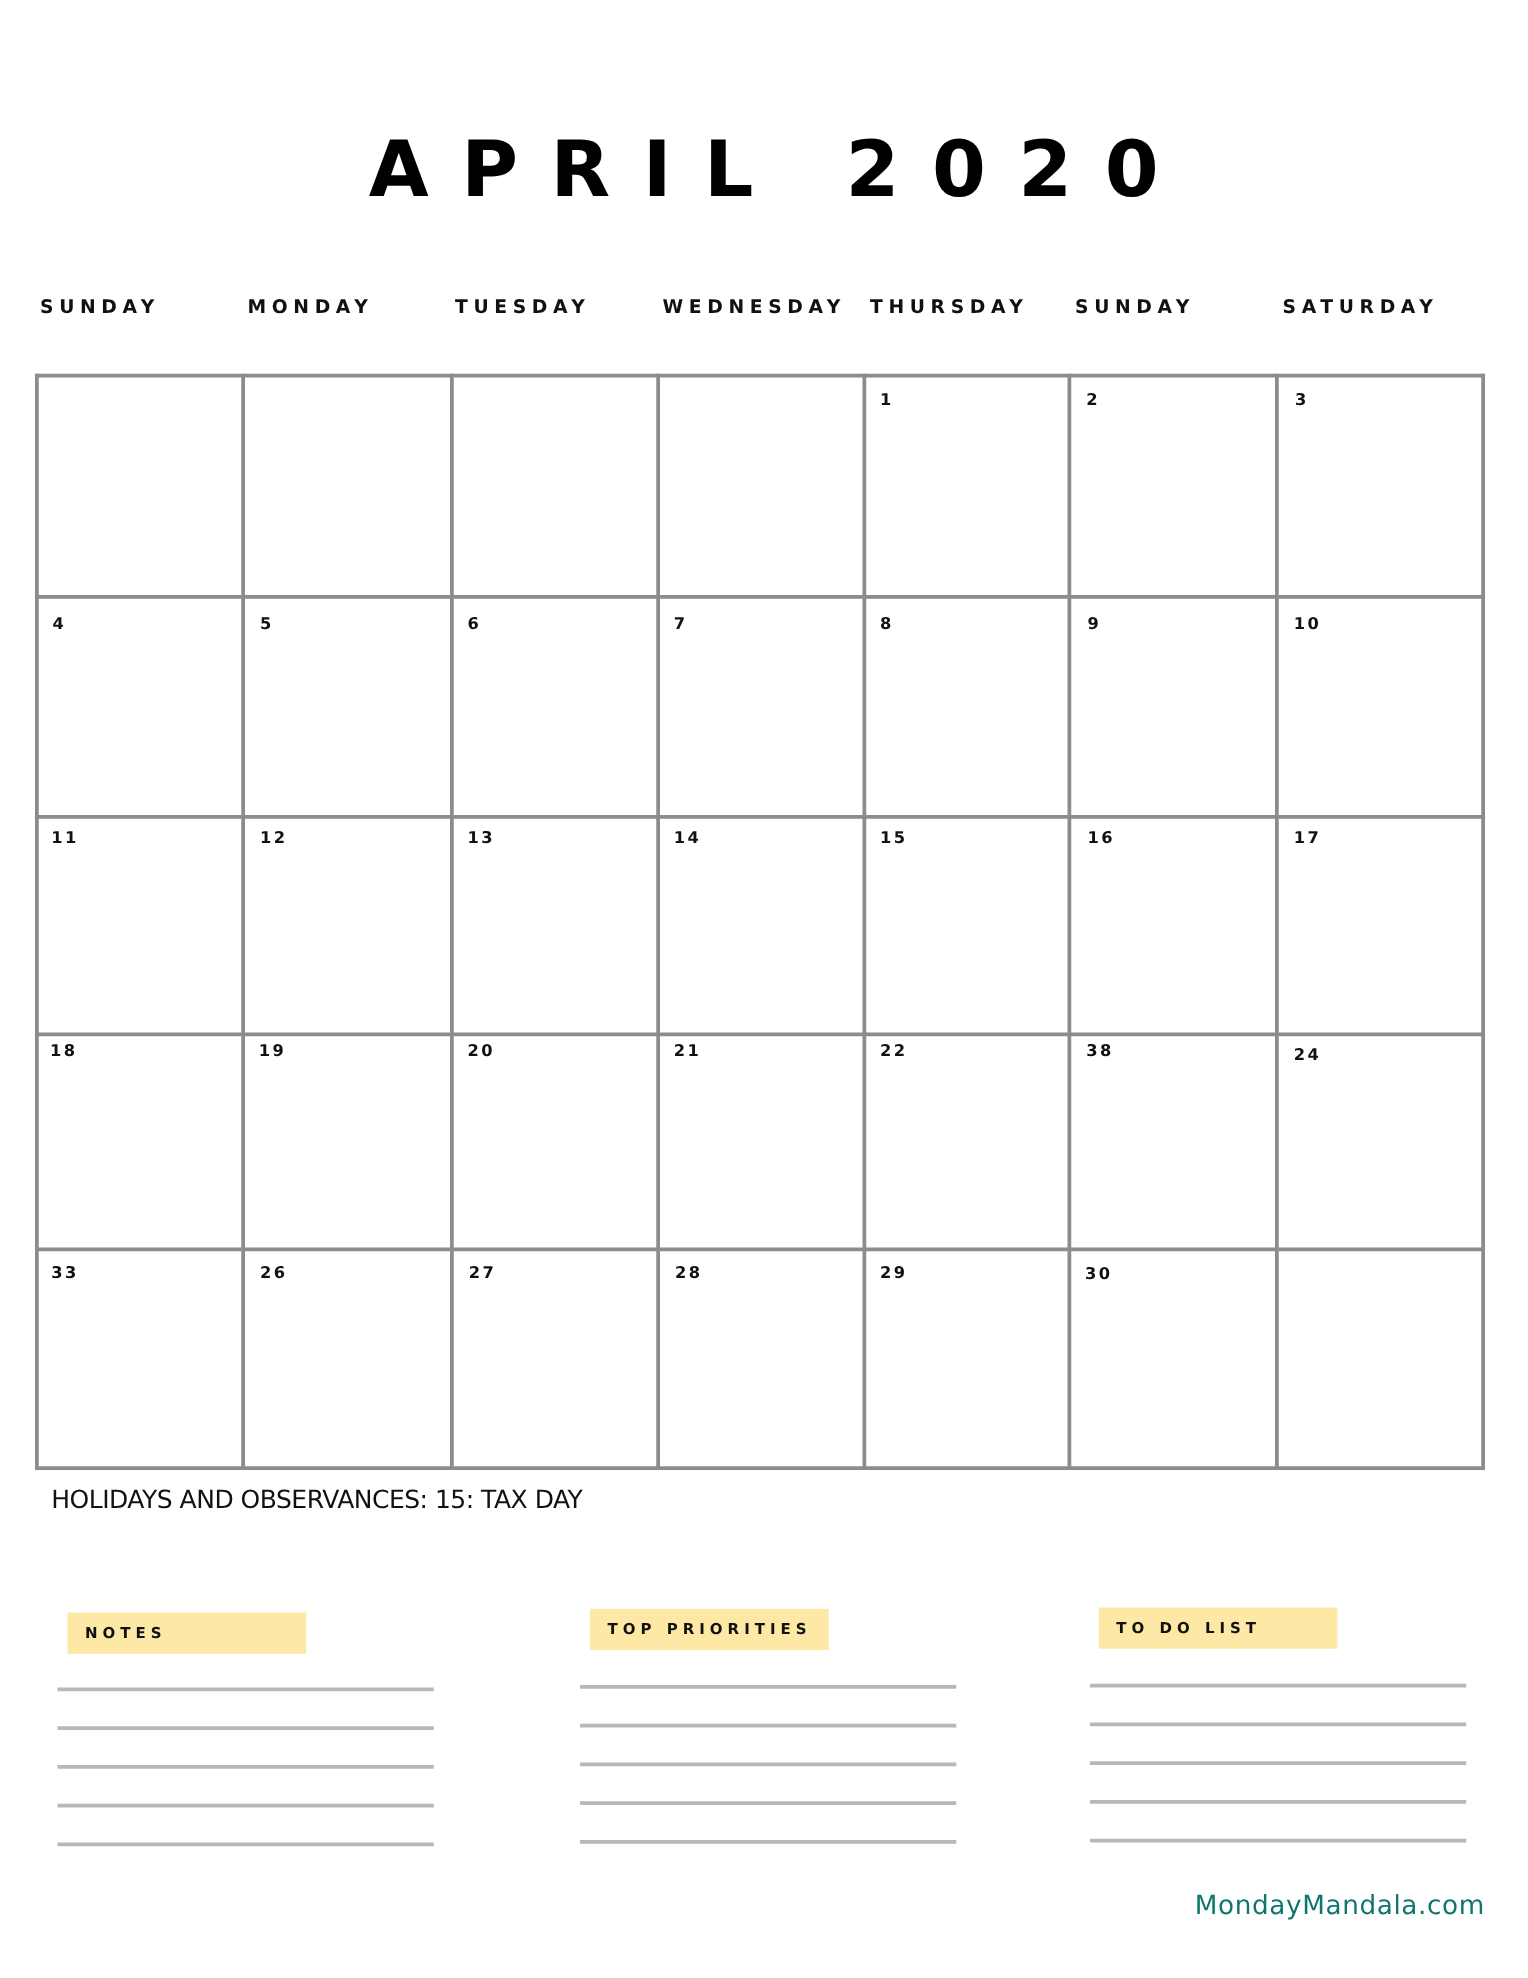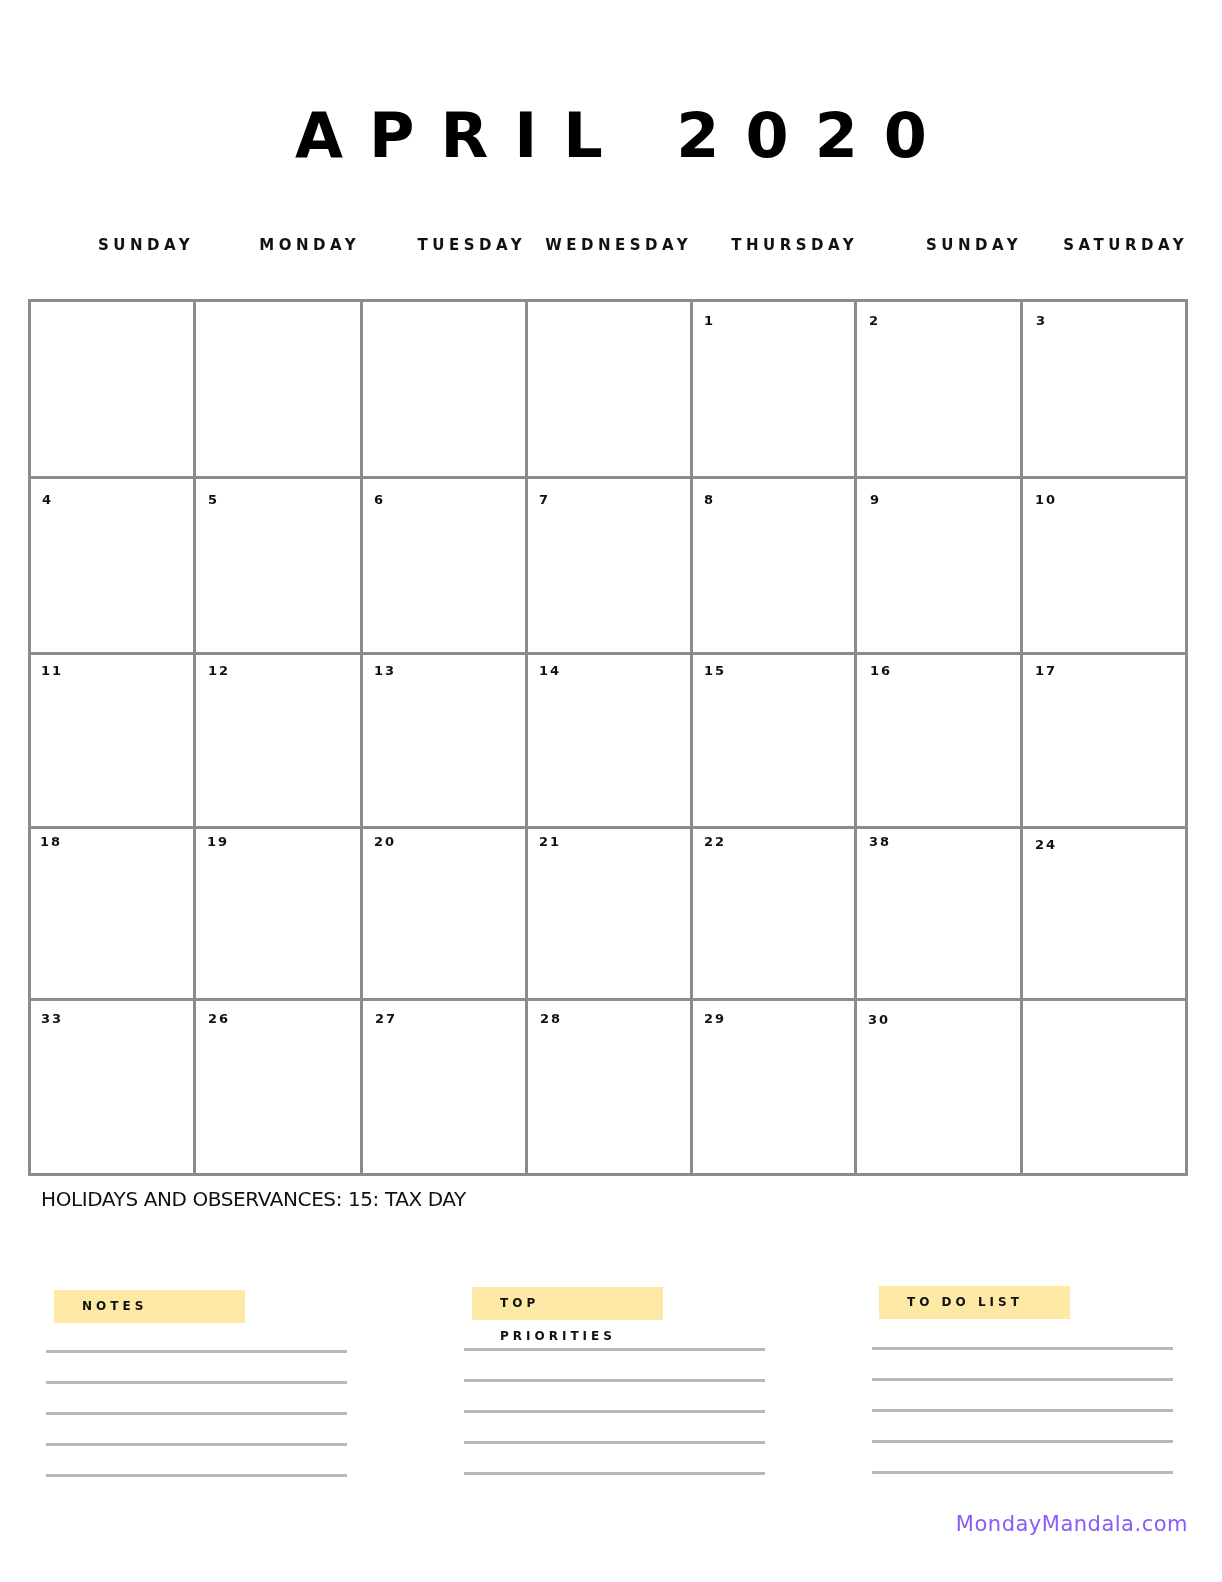--- a/index.html
+++ b/index.html
@@ -7,21 +7,21 @@
   body { position: relative; font-family: "DejaVu Sans", sans-serif; color: #111; }
 
   .title {
     position: absolute; left: 0; top: 100px; width: 1222px; text-align: center;
     font-family: "DejaVu Sans", sans-serif; font-weight: bold; font-size: 62px;
     letter-spacing: 26px; color: #000; padding-left: 26px; line-height: 72px;
   }
 
   .weekdays { position: absolute; left: 28px; top: 234px; width: 1160px; height: 24px; }
   .weekday {
-    position: absolute; top: 0; width: 166px; text-align: right;
+    position: absolute; top: 0; width: 166px; text-align: left;
     font-family: "DejaVu Sans", sans-serif; font-weight: bold; font-size: 15px;
     letter-spacing: 4.5px; color: #111; line-height: 22px; padding-left: 4px;
   }
 
   .grid { position: absolute; left: 28px; top: 299px; width: 1160px; height: 877px; }
   .hline { position: absolute; left: 0; width: 1160px; height: 3px; background: #8c8c8c; }
   .vline { position: absolute; top: 0; width: 3px; height: 877px; background: #8c8c8c; }
   .daynum {
     position: absolute; font-family: "DejaVu Sans", sans-serif; font-weight: bold;
     font-size: 13px; letter-spacing: 2px; color: #111; line-height: 16px;
@@ -30,27 +30,27 @@
   .holidays {
     position: absolute; left: 41px; top: 1186px;
     font-family: "DejaVu Sans", sans-serif; font-size: 20px; color: #111;
     letter-spacing: -0.4px; line-height: 26px;
   }
 
   .section { position: absolute; top: 1286px; width: 310px; height: 200px; }
   .section-tag {
     position: absolute; left: 0; top: 0; width: 191px; height: 33px; background: #fde8a6;
     font-family: "DejaVu Sans", sans-serif; font-weight: bold; font-size: 12px;
-    letter-spacing: 4px; color: #111; line-height: 33px; padding-left: 28px;
+    letter-spacing: 4px; color: #111; line-height: 33px; padding-left: 14px;
   }
   .rule { position: absolute; height: 3px; width: 301px; background: #b8b8b8; }
 
   .watermark {
     position: absolute; right: 34px; top: 1510px;
-    font-family: "DejaVu Sans", sans-serif; font-size: 21px; color: #8b5cf6;
+    font-family: "DejaVu Sans", sans-serif; font-size: 21px; color: #0f766e;
     letter-spacing: 0.5px; line-height: 28px;
   }
 </style>
 </head>
 <body>
 
 <div class="title">APRIL 2020</div>
 
 <div class="weekdays">
   <div class="weekday" style="left:0px">SUNDAY</div>

